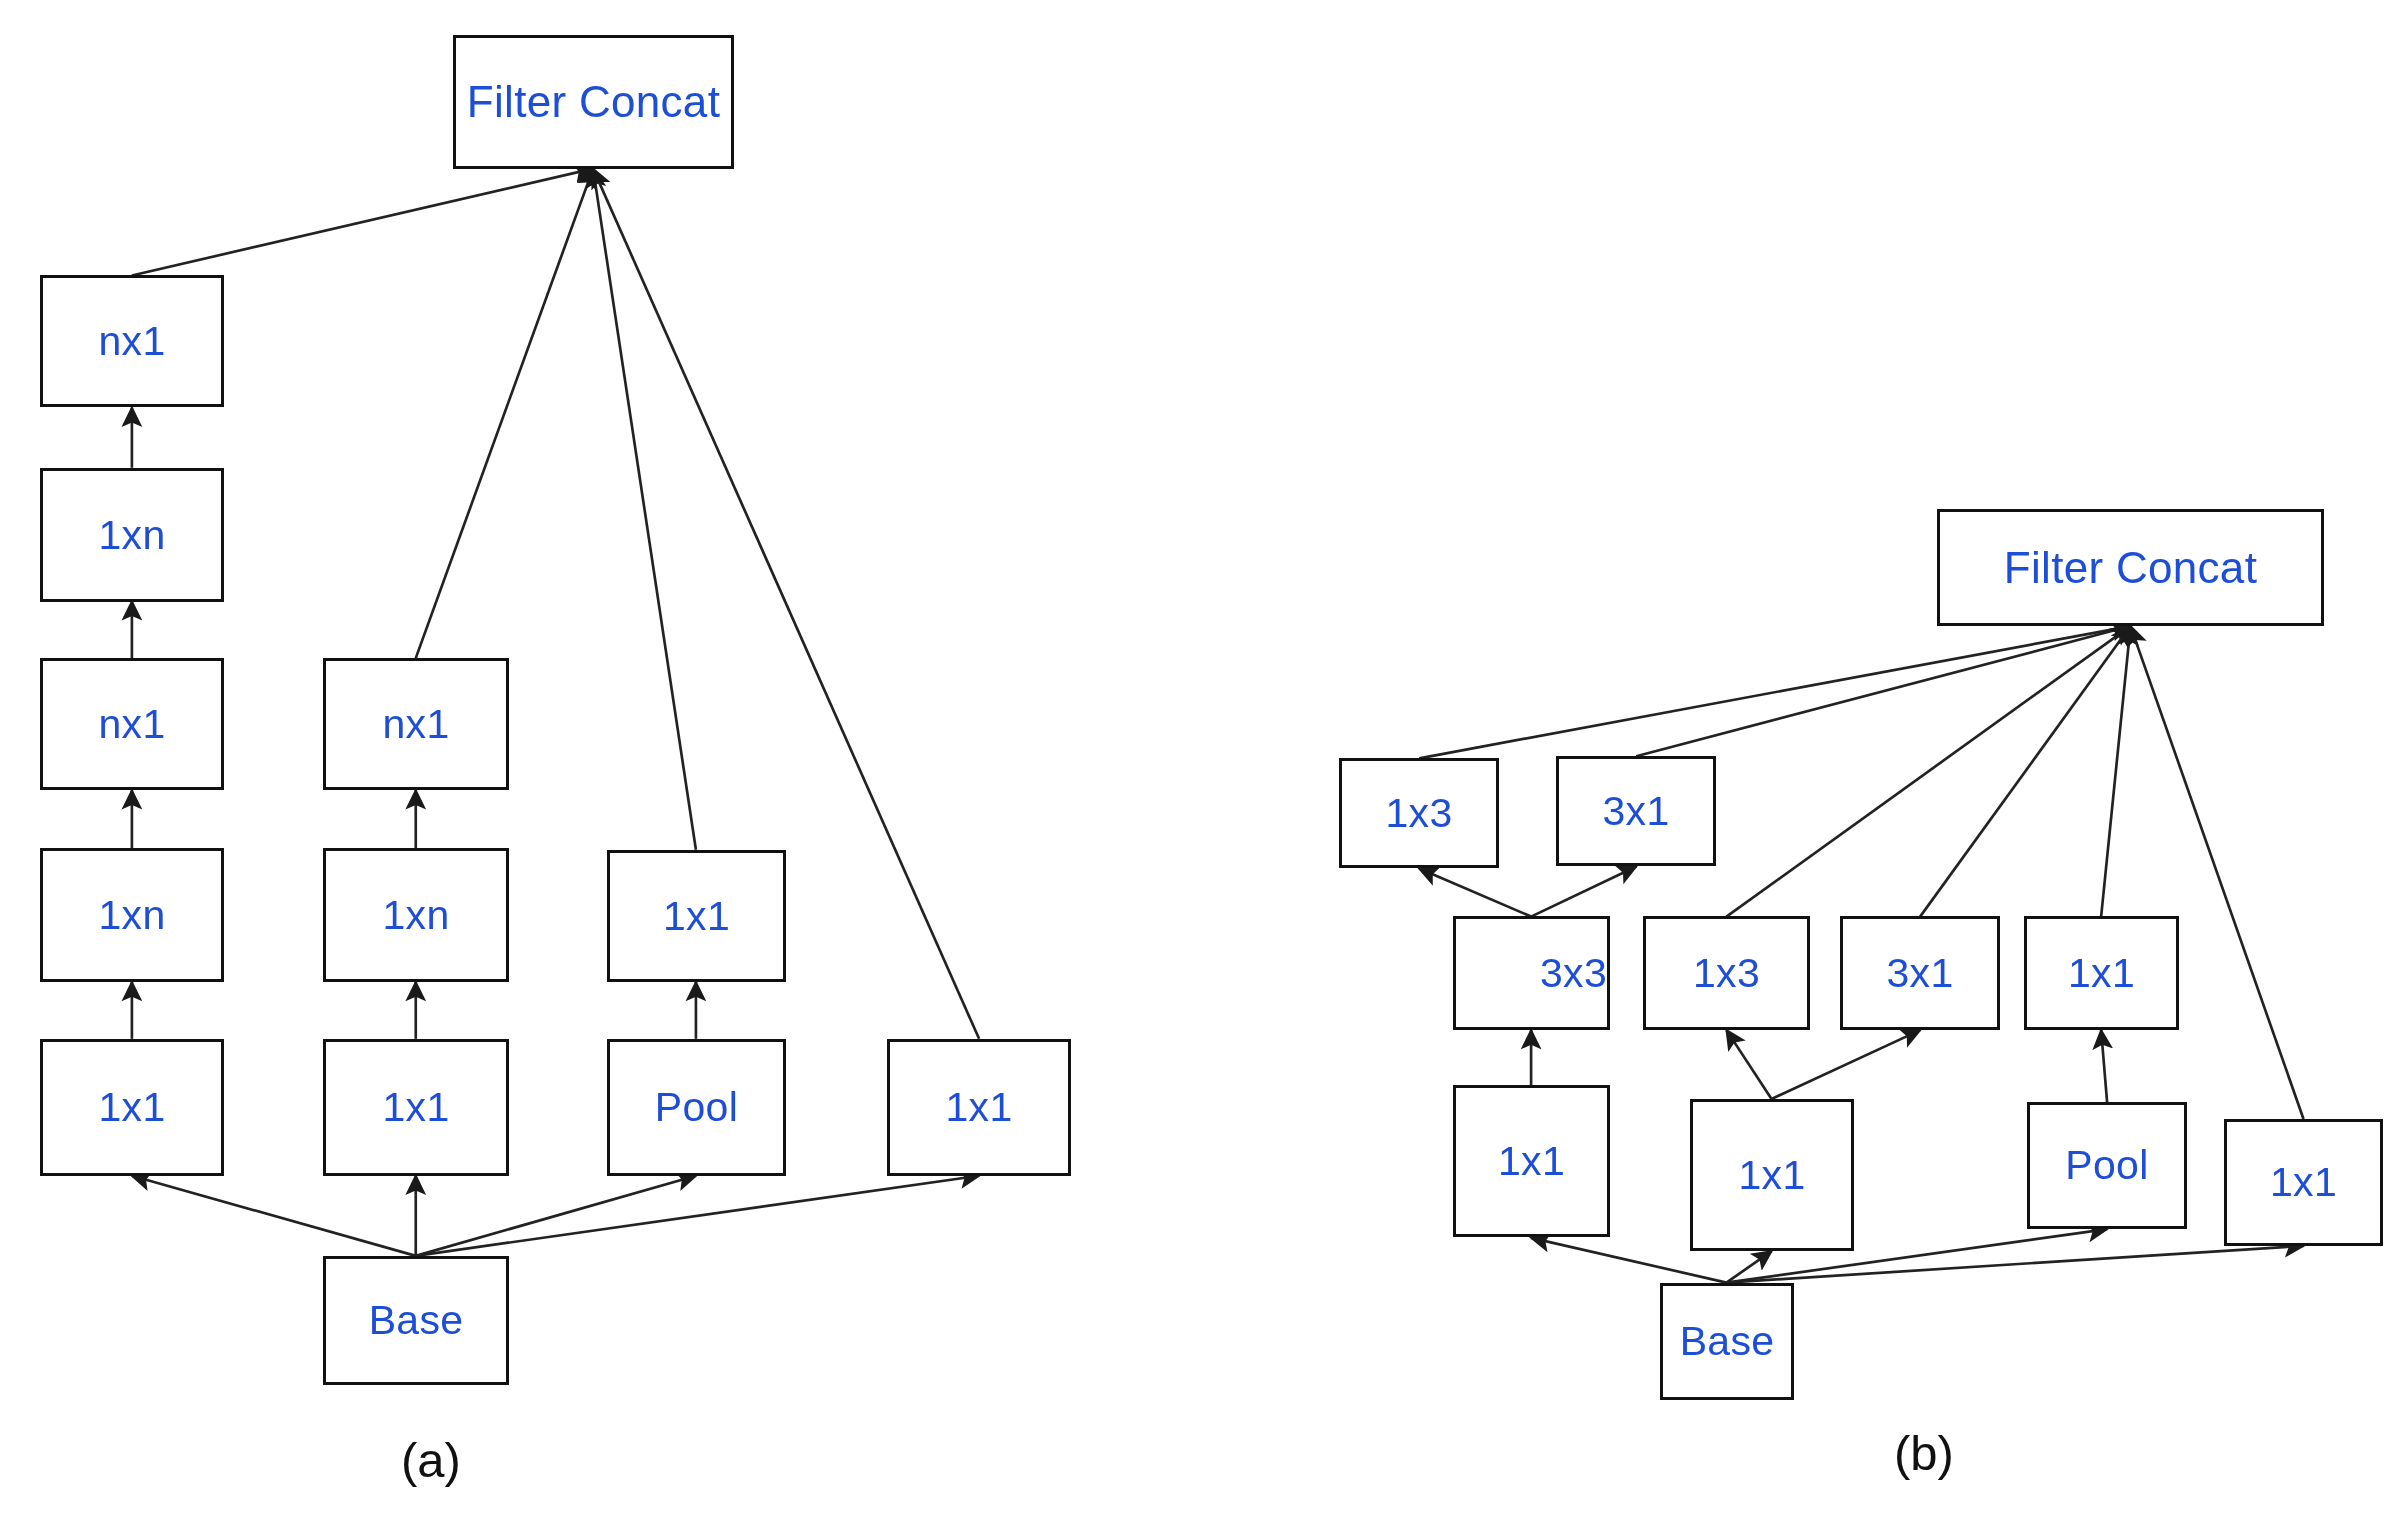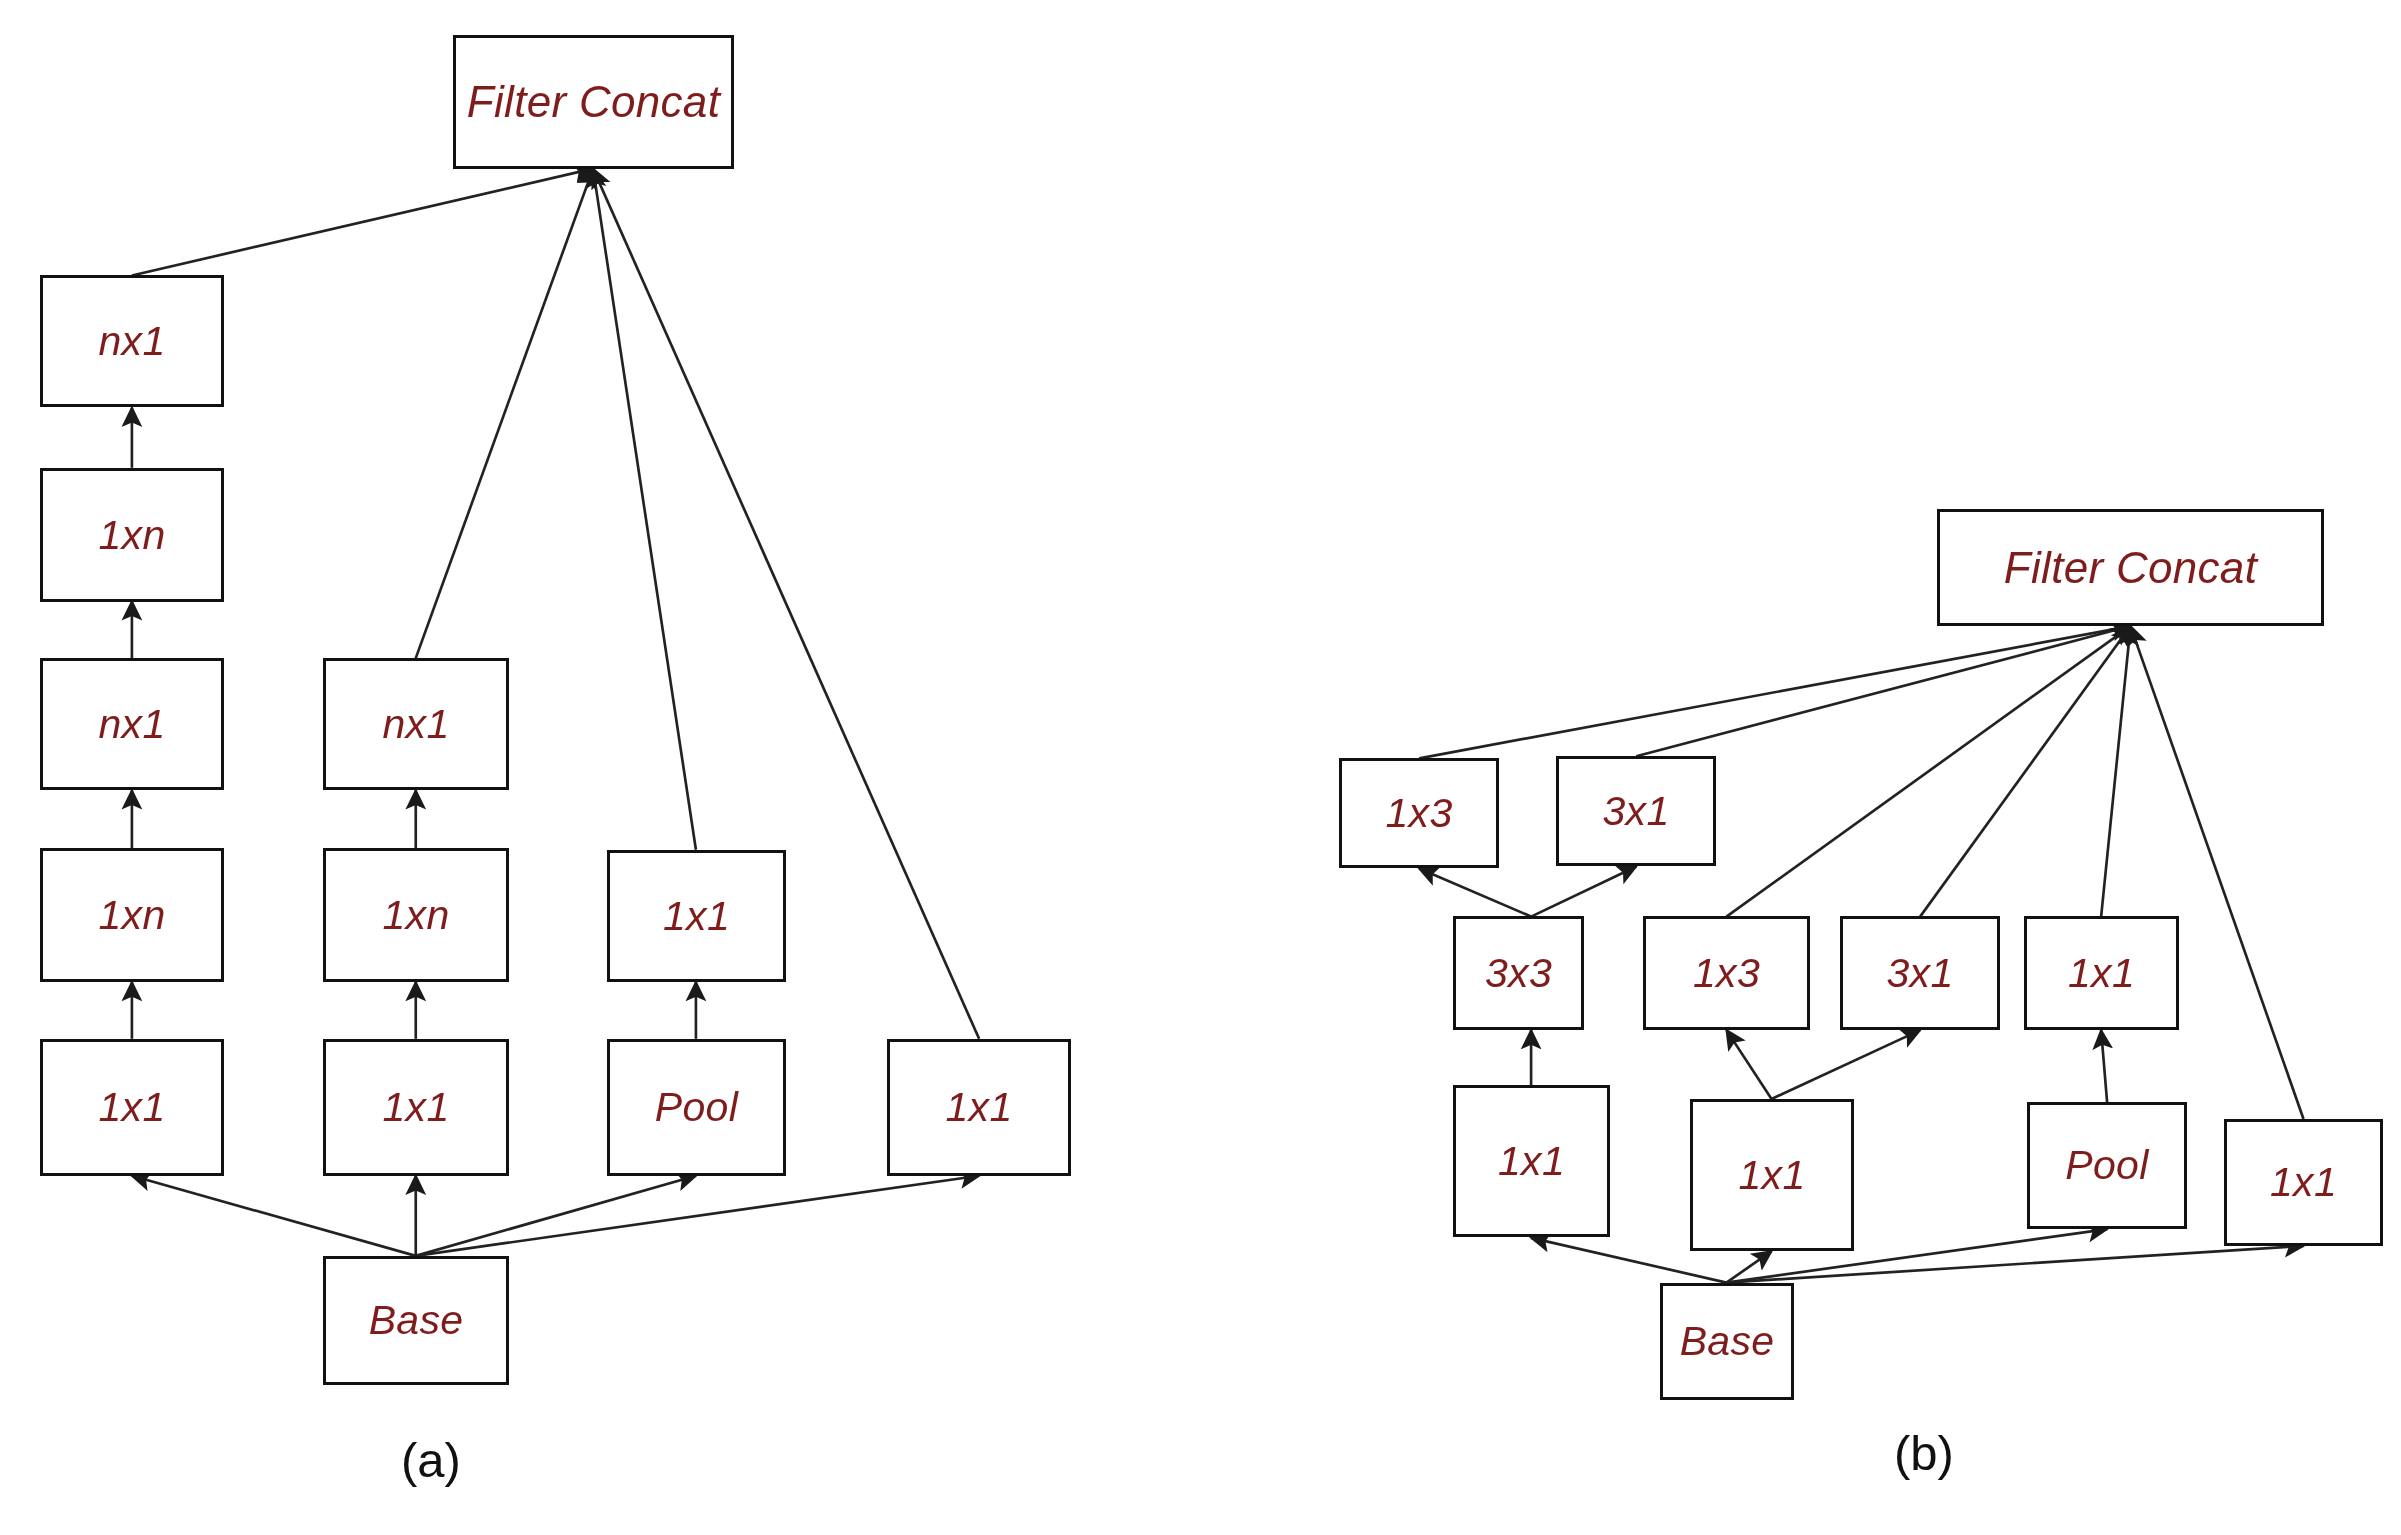--- a/index.html
+++ b/index.html
@@ -26,26 +26,25 @@
     pointer-events: none;
   }
   .node {
     position: absolute;
     box-sizing: border-box;
     background: #ffffff;
     border: 3.3px solid #111111;
     display: flex;
     align-items: center;
     justify-content: center;
-    color: #7f1d1d;
+    color: #1d4ed8;
     font-size: 41px;
     line-height: 1;
     letter-spacing: 0.3px;
     z-index: 3;
-    font-style: italic;
   }
   .node.wide {
     font-size: 44px;
   }
   .caption {
     position: absolute;
     color: #111111;
     font-size: 49px;
     line-height: 1;
     z-index: 3;
@@ -140,21 +139,21 @@
       </div>
       <div class="node wide" style="left: 1937px; top: 509px; width: 387px; height: 117px;">
         <span>Filter Concat</span>
       </div>
       <div class="node" style="left: 1339px; top: 758px; width: 160px; height: 110px;">
         <span>1x3</span>
       </div>
       <div class="node" style="left: 1556px; top: 756px; width: 160px; height: 110px;">
         <span>3x1</span>
       </div>
-      <div class="node" style="left: 1453px; top: 916px; width: 131px; height: 114px;">
+      <div class="node" style="left: 1453px; top: 916px; width: 157px; height: 114px; justify-content: flex-end;">
         <span>3x3</span>
       </div>
       <div class="node" style="left: 1643px; top: 916px; width: 167px; height: 114px;">
         <span>1x3</span>
       </div>
       <div class="node" style="left: 1840px; top: 916px; width: 160px; height: 114px;">
         <span>3x1</span>
       </div>
       <div class="node" style="left: 2024px; top: 916px; width: 155px; height: 114px;">
         <span>1x1</span>

